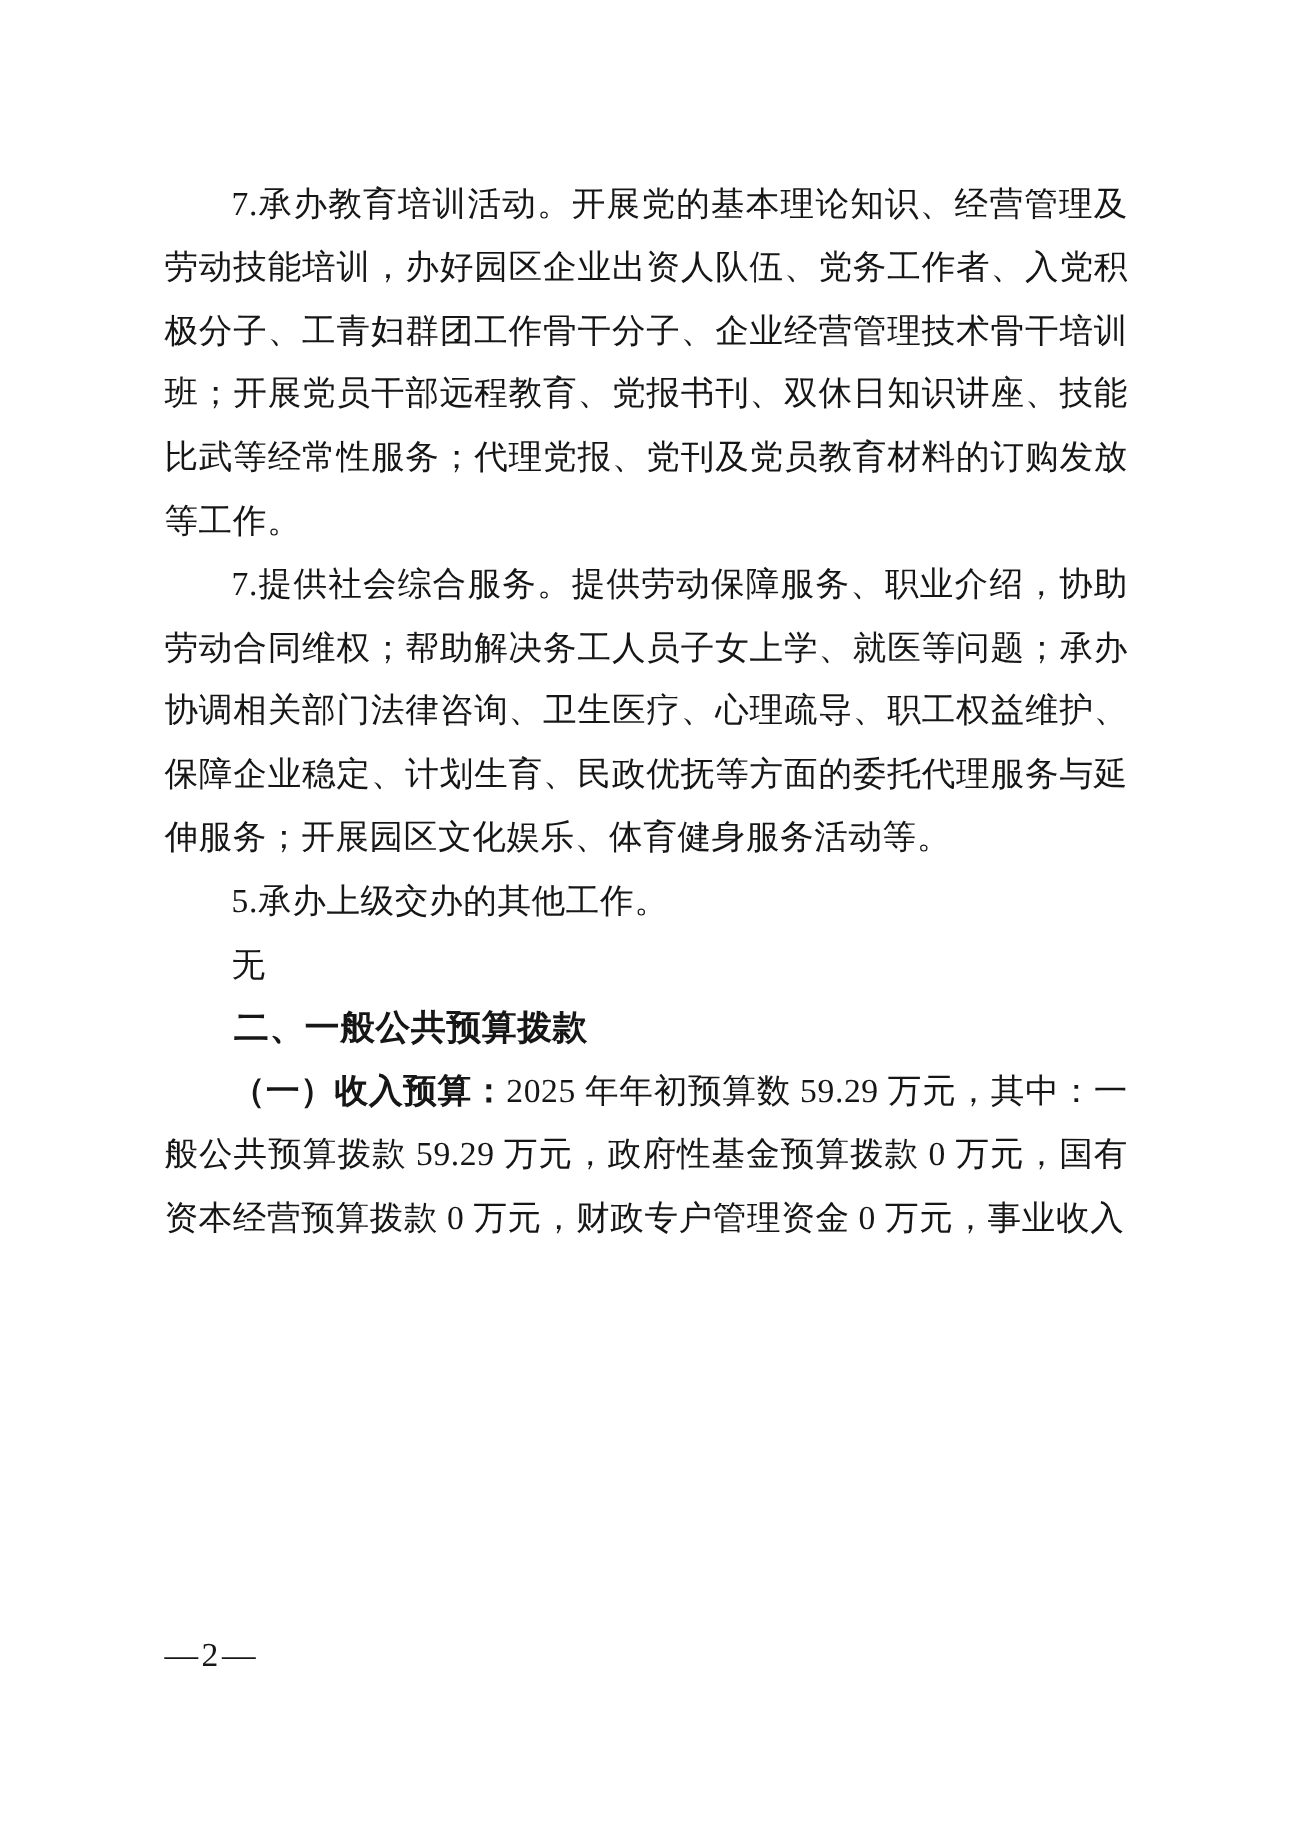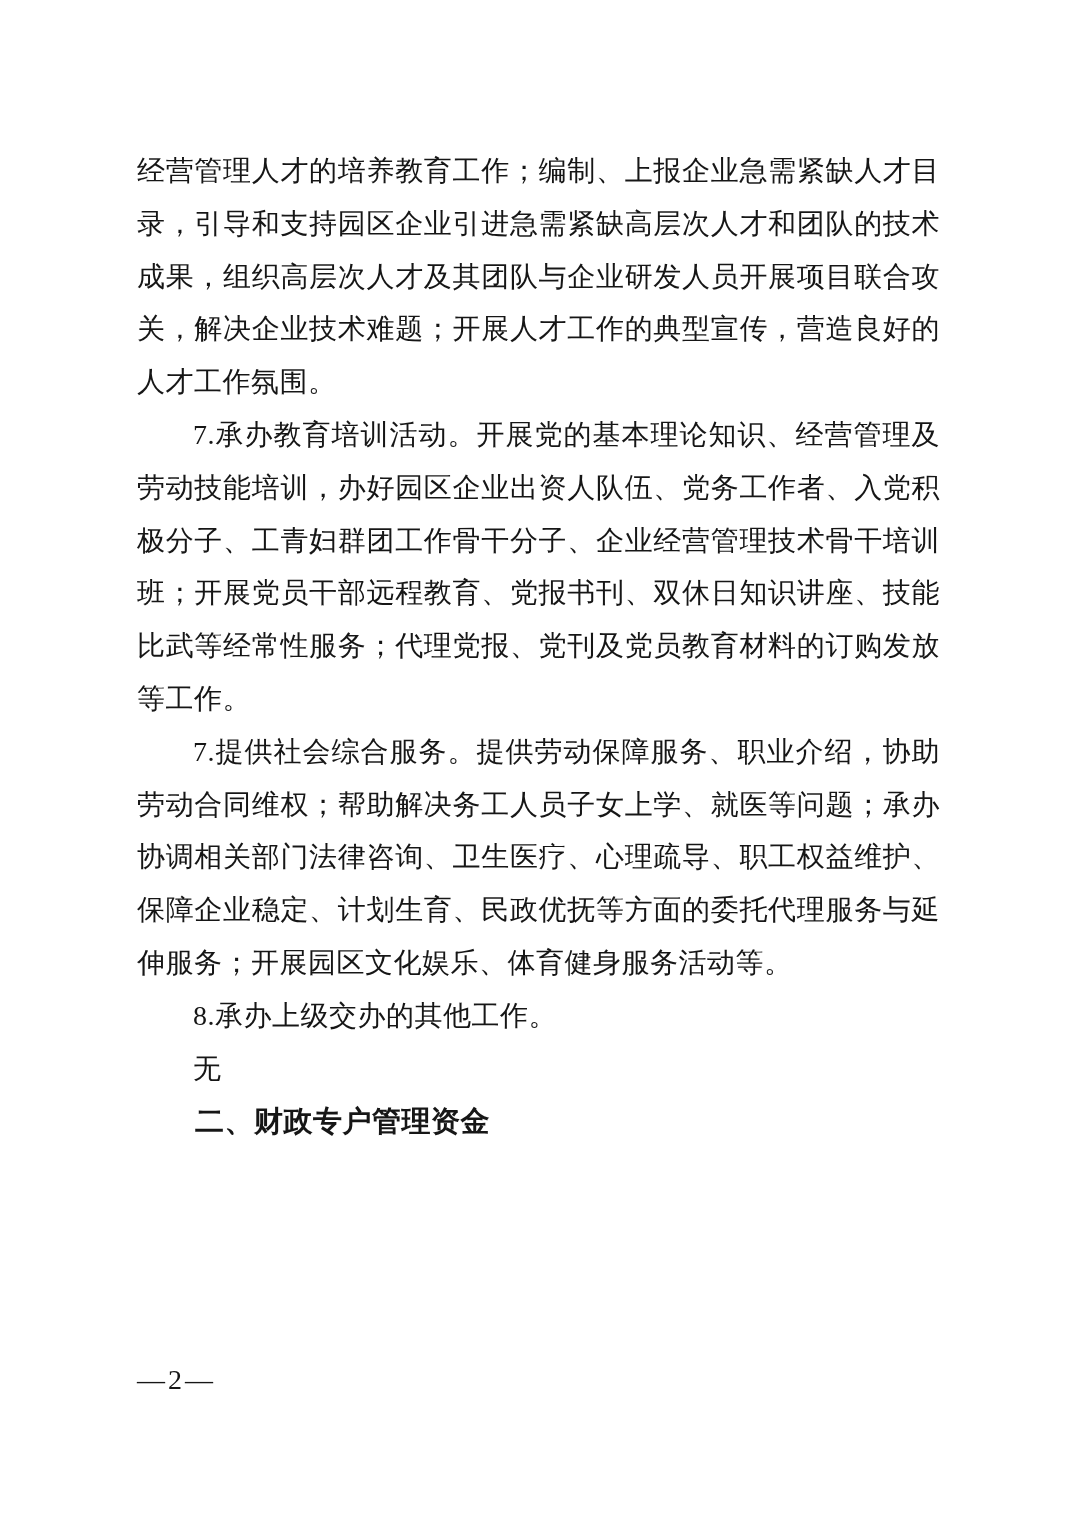--- a/index.html
+++ b/index.html
@@ -53,30 +53,30 @@
     letter-spacing: 3px;
     color: #161616;
   }
 </style>
 </head>
 <body>
 
 <div class="page">
   <div class="content">
 
-    <p>经营管理人才的培养教育工作；编制、上报企业急需紧缺人才目录，引导和支持园区企业引进急需紧缺高层次人才和团队的技术成果，组织高层次人才及其团队与企业研发人员开展项目联合攻关，解决企业技术难题；开展人才工作的典型宣传，营造良好的人才工作氛围。</p>
 
     <p class="indent">7.承办教育培训活动。开展党的基本理论知识、经营管理及劳动技能培训，办好园区企业出资人队伍、党务工作者、入党积极分子、工青妇群团工作骨干分子、企业经营管理技术骨干培训班；开展党员干部远程教育、党报书刊、双休日知识讲座、技能比武等经常性服务；代理党报、党刊及党员教育材料的订购发放等工作。</p>
 
     <p class="indent">7.提供社会综合服务。提供劳动保障服务、职业介绍，协助劳动合同维权；帮助解决务工人员子女上学、就医等问题；承办协调相关部门法律咨询、卫生医疗、心理疏导、职工权益维护、保障企业稳定、计划生育、民政优抚等方面的委托代理服务与延伸服务；开展园区文化娱乐、体育健身服务活动等。</p>
 
-    <p class="indent">8.承办上级交办的其他工作。</p>
+    <p class="indent">5.承办上级交办的其他工作。</p>
 
 
     <p class="indent">无</p>
 
-    <p class="indent heading">二、财政专户管理资金</p>
+    <p class="indent heading">二、一般公共预算拨款</p>
 
+    <p class="indent"><span class="kai-bold">（一）收入预算：</span><span>2025 年年初预算数 59.29 万元，其中：一般公共预算拨款 59.29 万元，政府性基金预算拨款 0 万元，国有资本经营预算拨款 0 万元，财政专户管理资金 0 万元，事业收入</span></p>
 
   </div>
 
   <div class="page-number">—2—</div>
 </div>
 
 </body></html>

